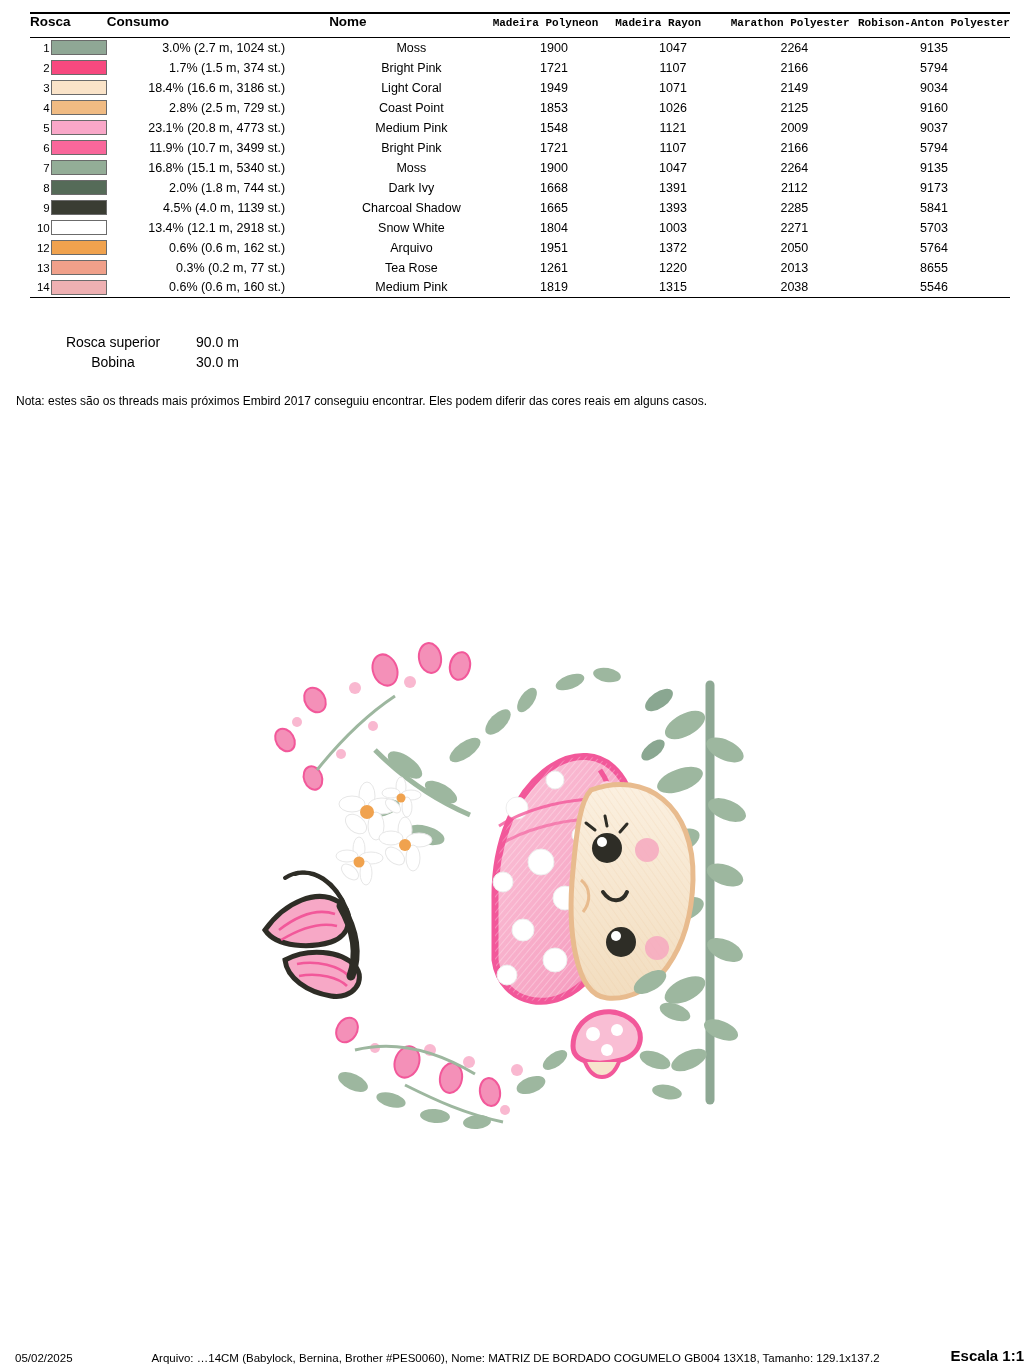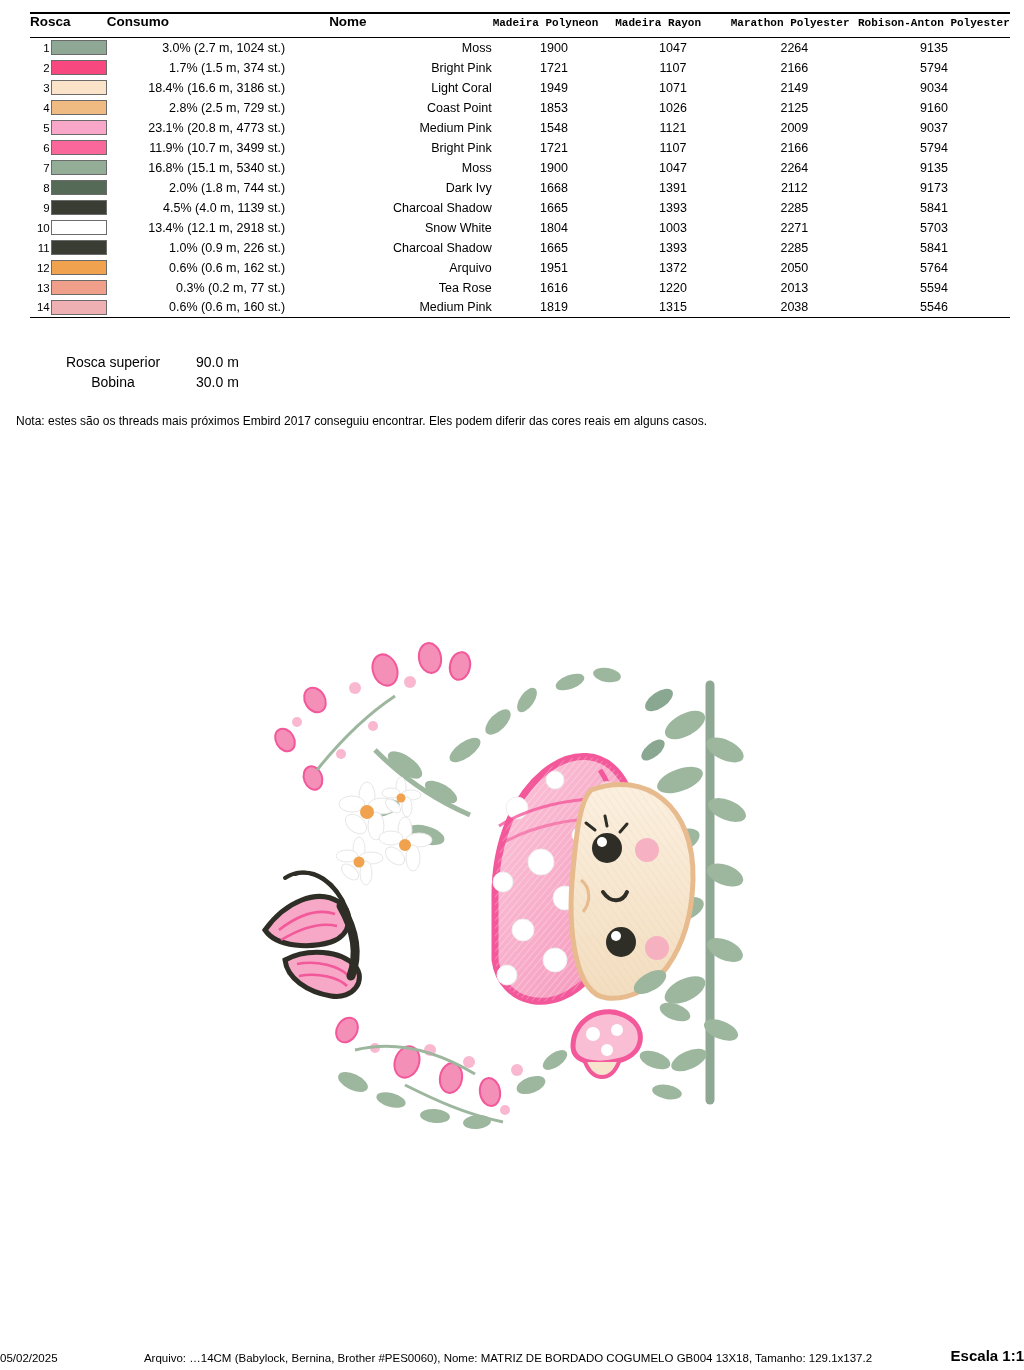--- a/index.html
+++ b/index.html
@@ -75,21 +75,21 @@
     display: block;
   }
   td.consumo {
     width: 200px;
     text-align: right;
     padding-right: 44px;
     white-space: nowrap;
   }
   td.nome {
     width: 195px;
-    text-align: right;
+    text-align: center;
     padding-left: 2px;
     white-space: nowrap;
   }
   td.num {
     text-align: center;
     white-space: nowrap;
   }
   td.c-poly { width: 130px; }
   td.c-rayon { width: 130px; }
   td.c-mara { width: 130px; }
@@ -145,21 +145,21 @@
     text-align: center;
     padding-left: 30px;
   }
   .footer .line2 {
     display: flex;
     align-items: flex-end;
     margin-top: 2px;
   }
   .footer .date {
     width: 96px;
-    padding-left: 0;
+    padding-left: 15px;
     white-space: nowrap;
   }
   .footer .arq {
     flex: 1;
     text-align: center;
     white-space: nowrap;
   }
   .footer .escala {
     width: 104px;
     text-align: right;
@@ -301,54 +301,42 @@
               <span class="swatch" style="background: rgb(255, 255, 255);"></span>
             </td>
             <td class="consumo">13.4% (12.1 m, 2918 st.)</td>
             <td class="nome">Snow White</td>
             <td class="num c-poly">1804</td>
             <td class="num c-rayon">1003</td>
             <td class="num c-mara">2271</td>
             <td class="num c-rob">5703</td>
           </tr>
           <tr>
-            <td class="idx">11</td>
-            <td class="swatch-cell">
-              <span class="swatch" style="background: rgb(58, 61, 51);"></span>
-            </td>
-            <td class="consumo">1.0% (0.9 m, 226 st.)</td>
-            <td class="nome">Charcoal Shadow</td>
-            <td class="num c-poly">1665</td>
-            <td class="num c-rayon">1393</td>
-            <td class="num c-mara">2285</td>
-            <td class="num c-rob">5841</td>
-          </tr>
-          <tr>
             <td class="idx">12</td>
             <td class="swatch-cell">
               <span class="swatch" style="background: rgb(240, 162, 78);"></span>
             </td>
             <td class="consumo">0.6% (0.6 m, 162 st.)</td>
             <td class="nome">Arquivo</td>
             <td class="num c-poly">1951</td>
             <td class="num c-rayon">1372</td>
             <td class="num c-mara">2050</td>
             <td class="num c-rob">5764</td>
           </tr>
           <tr>
             <td class="idx">13</td>
             <td class="swatch-cell">
               <span class="swatch" style="background: rgb(240, 160, 138);"></span>
             </td>
             <td class="consumo">0.3% (0.2 m, 77 st.)</td>
             <td class="nome">Tea Rose</td>
-            <td class="num c-poly">1616</td>
+            <td class="num c-poly">1261</td>
             <td class="num c-rayon">1220</td>
             <td class="num c-mara">2013</td>
-            <td class="num c-rob">5594</td>
+            <td class="num c-rob">8655</td>
           </tr>
           <tr>
             <td class="idx">14</td>
             <td class="swatch-cell">
               <span class="swatch" style="background: rgb(238, 176, 178);"></span>
             </td>
             <td class="consumo">0.6% (0.6 m, 160 st.)</td>
             <td class="nome">Medium Pink</td>
             <td class="num c-poly">1819</td>
             <td class="num c-rayon">1315</td>

